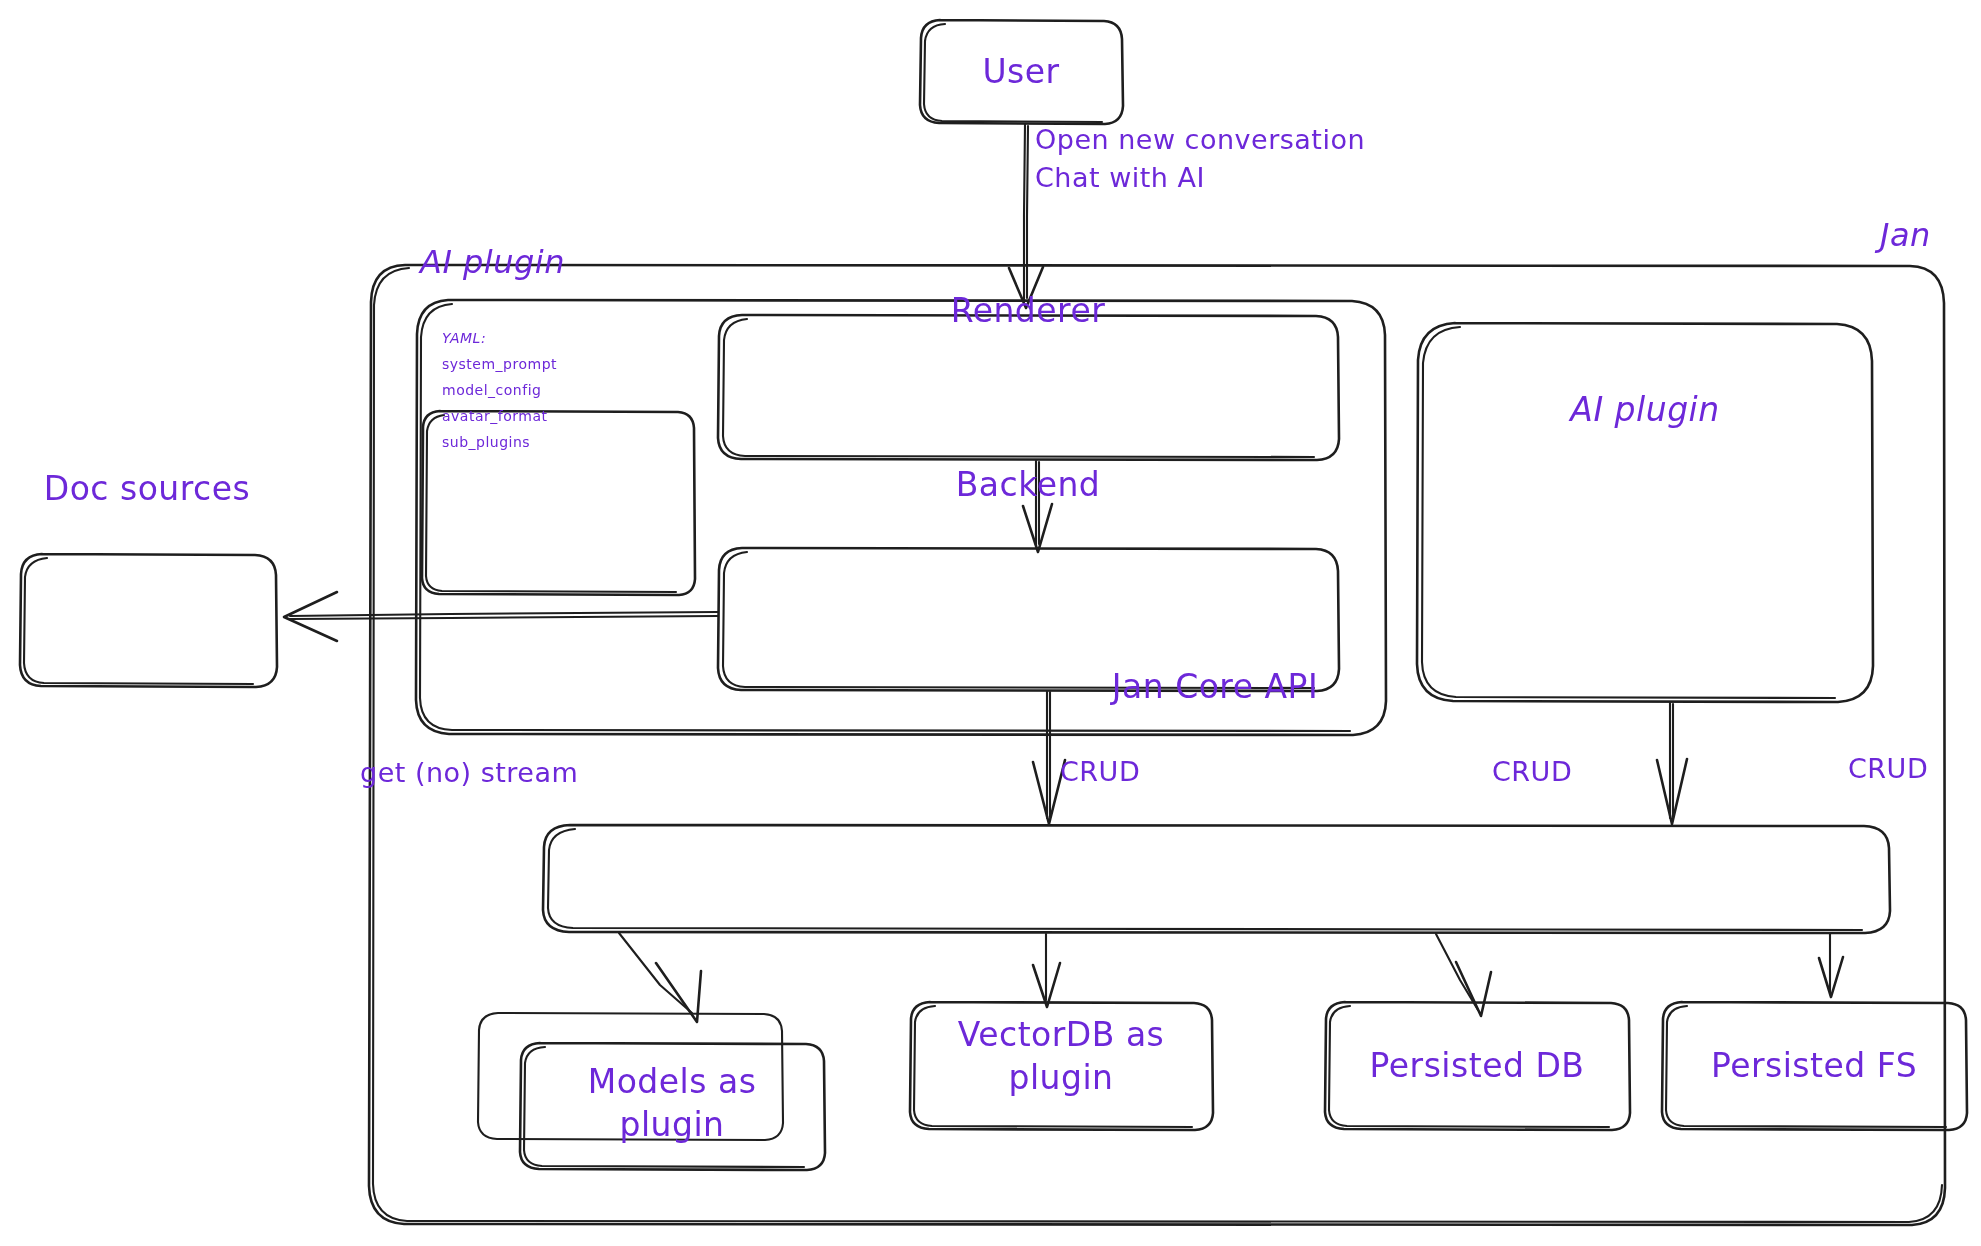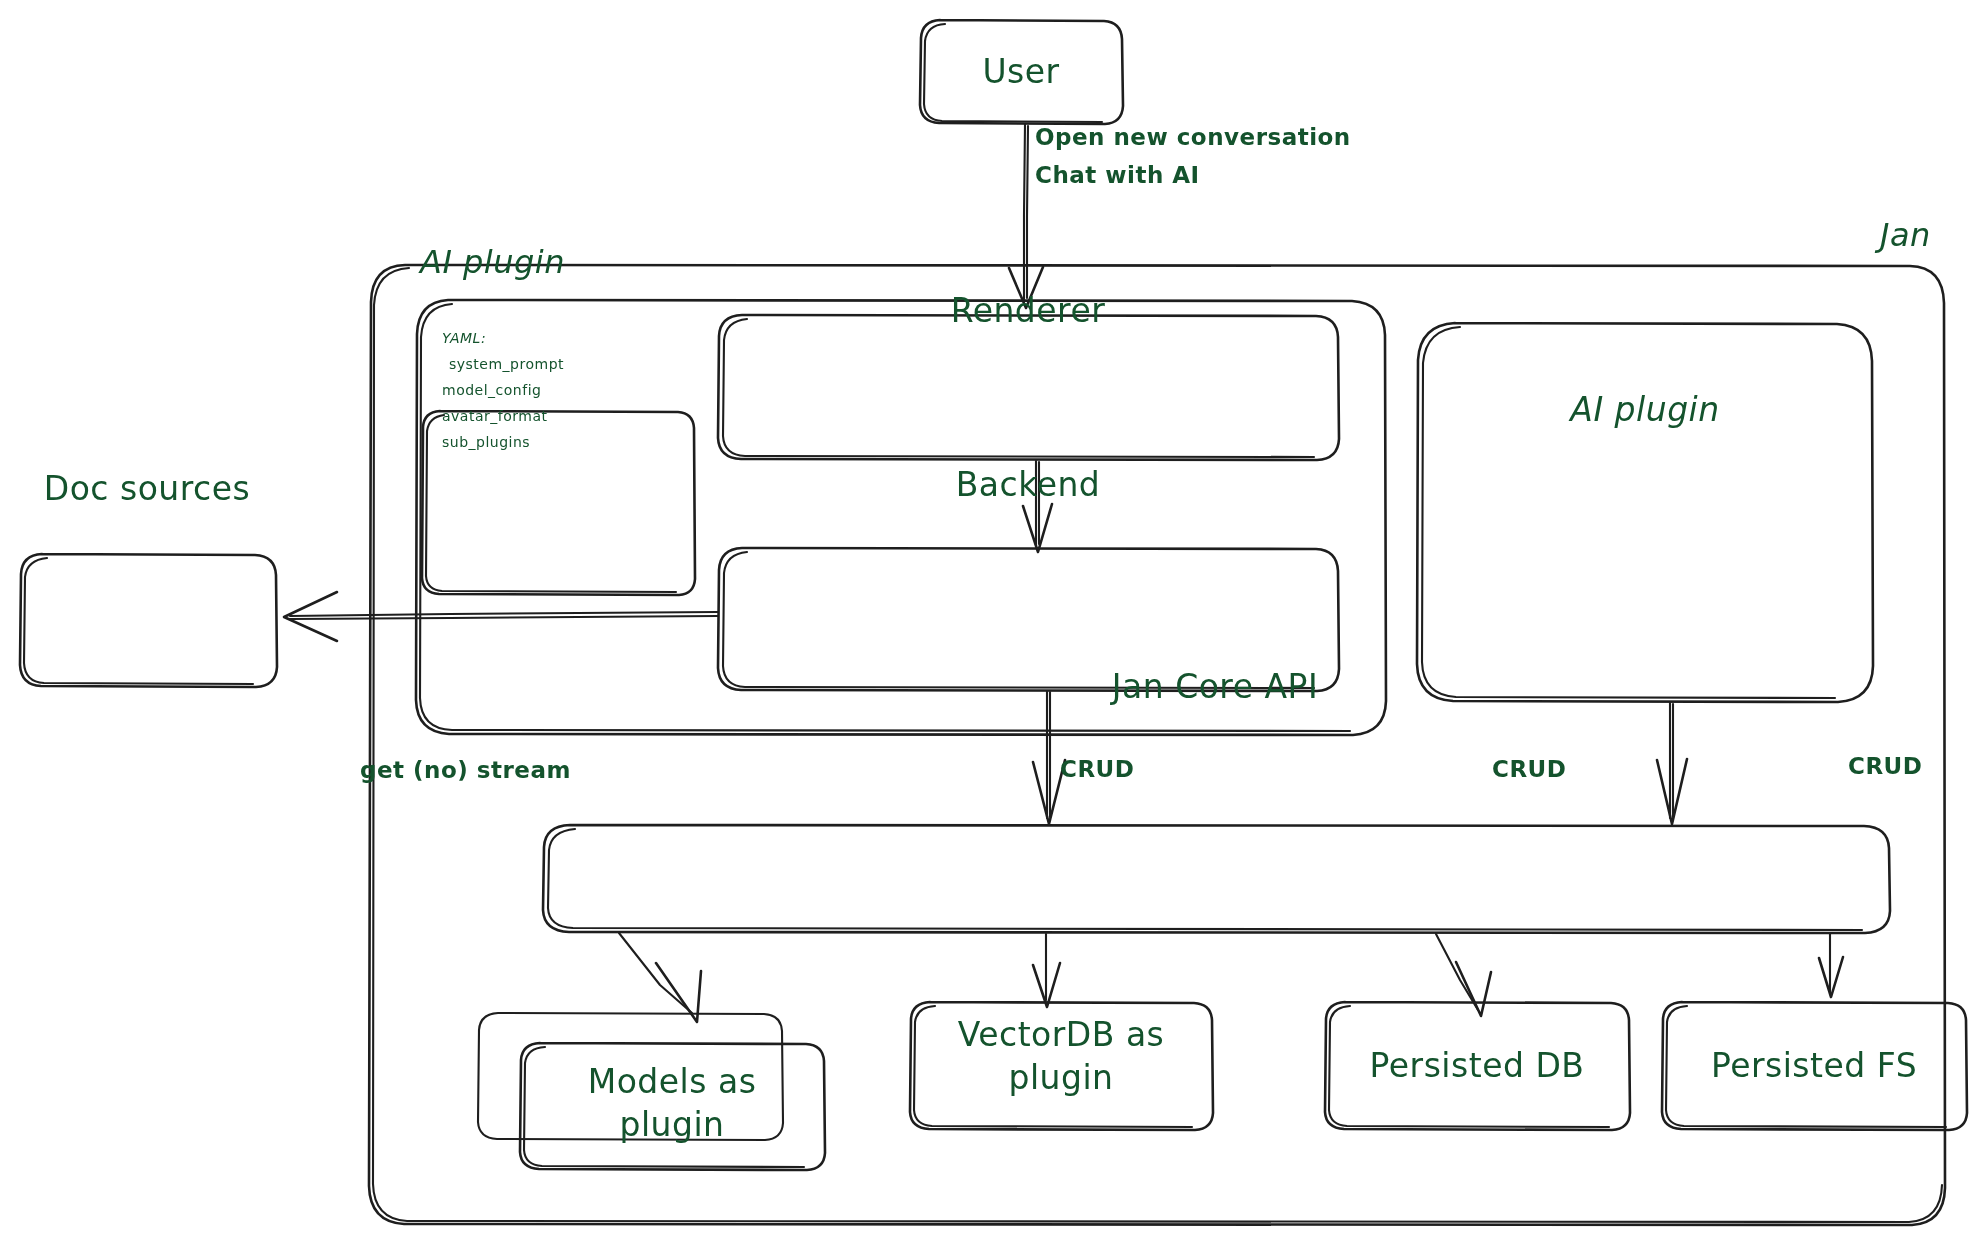--- a/index.html
+++ b/index.html
@@ -22,37 +22,36 @@
   }
   #sketch {
     position: absolute;
     top: 0;
     left: 0;
     width: 1981px;
     height: 1246px;
   }
   .lbl {
     position: absolute;
-    color: #14532d;
+    color: #6d28d9;
     font-family: "DejaVu Sans", sans-serif;
     white-space: pre;
     line-height: 1.25;
     letter-spacing: 0.5px;
     pointer-events: none;
   }
   .lbl-center {
     text-align: center;
     transform: translate(-50%, -50%);
   }
   .node-label {
     font-size: 33px;
   }
   .edge-label {
-    font-size: 23px;
-    font-weight: bold;
+    font-size: 27px;
   }
   .group-label {
     font-size: 32px;
     font-style: italic;
   }
   .yaml-label {
     font-size: 14px;
     line-height: 1.35;
     text-align: left;
   }
@@ -195,21 +194,21 @@
   <div class="lbl node-label lbl-center" style="left:1021px; top:72px;">User</div>
 
   <div class="lbl group-label" style="left:1880px; top:215px;">Jan</div>
 
   <div class="lbl group-label ital" style="left:420px; top:242px;">AI plugin</div>
 
   <div class="lbl edge-label" style="left:1035px; top:123px;">Open new conversation</div>
   <div class="lbl edge-label" style="left:1035px; top:161px;">Chat with AI</div>
 
   <div class="lbl yaml-label ital" style="left:442px; top:329px;">YAML:</div>
-  <div class="lbl yaml-label" style="left:442px; top:355px;margin-left:7px;">system_prompt</div>
+  <div class="lbl yaml-label" style="left:442px; top:355px;">system_prompt</div>
   <div class="lbl yaml-label" style="left:442px; top:381px;text-align:center;">model_config</div>
   <div class="lbl yaml-label" style="left:442px; top:407px;">avatar_format</div>
   <div class="lbl yaml-label" style="left:442px; top:433px;">sub_plugins</div>
 
   <div class="lbl node-label lbl-center" style="left:1028px; top:311px;text-align:center;">Renderer</div>
 
   <div class="lbl node-label lbl-center" style="left:1028px; top:485px;">Backend</div>
 
   <div class="lbl node-label lbl-center" style="left:147px; top:489px;">Doc sources</div>
 

